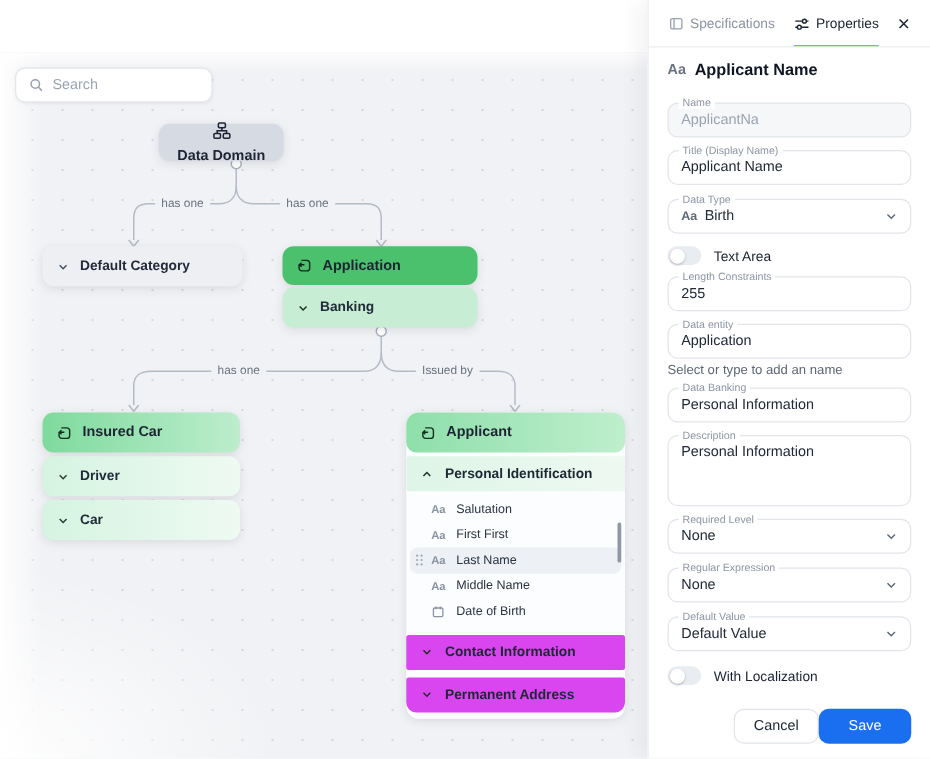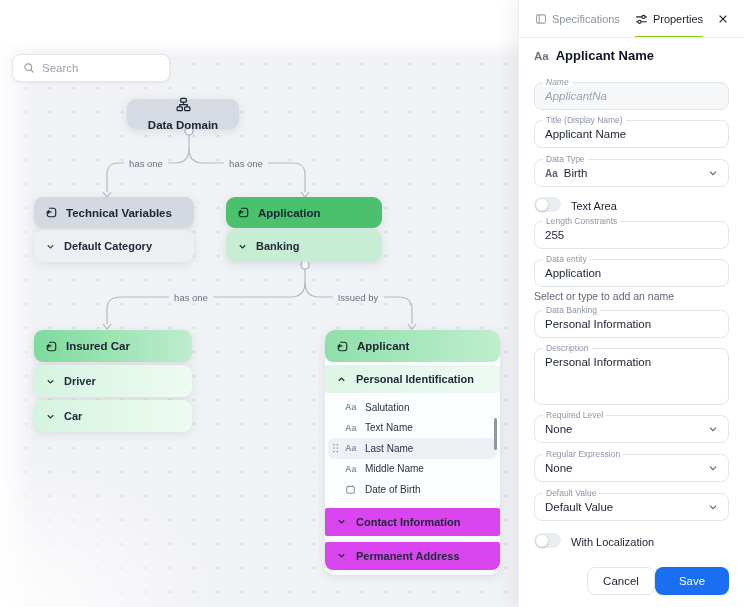--- a/index.html
+++ b/index.html
@@ -31,21 +31,21 @@
     font-family:inherit; background:transparent; }
   .searchbox input::placeholder { color:#9aa3af; }
 
   .node { position:absolute; display:flex; flex-direction:column; z-index:2;
     filter:drop-shadow(0 2px 4px rgba(16,24,40,.10)); }
   .nhead { height:31px; border-radius:9px; display:flex; align-items:center; gap:8px;
     padding:0 11px; font-size:11.5px; font-weight:bold; color:#1c2433; }
   .nrow { height:32px; border-radius:9px; display:flex; align-items:center; gap:8px;
     padding:0 11px; font-size:11px; font-weight:bold; color:#222b3a; }
 
-  .dd-node { left:127px; top:57px; width:112px; height:30px; background:#d5dae3; border-radius:9px;
+  .dd-node { left:127px; top:57px; width:100px; height:30px; background:#d5dae3; border-radius:9px;
     display:flex; align-items:center; justify-content:center; gap:7px;
     font-size:11.5px; font-weight:bold; color:#1c2433; }
 
   .tv-node { left:34px; top:155px; width:160px; gap:2px; }
   .tv-node .nhead { background:#d3d8e1; }
   .tv-node .nrow  { background:#edeff3; }
 
   .app-node { left:226px; top:155px; width:156px; gap:2px; }
   .app-node .nhead { background:#4bc16d; }
   .app-node .nrow  { background:#c7eed4; }
@@ -90,21 +90,21 @@
 
   .ptitle { display:flex; align-items:center; gap:7px; padding:0 15px; margin-top:9px; height:17px; }
   .ptitle .aa { font-size:11.5px; font-weight:bold; color:#6a7381; }
   .ptitle .t { font-size:13px; font-weight:bold; color:#0f1523; }
 
   .field { position:relative; margin:0 15px; height:28px; border:1px solid #e1e5ea;
     border-radius:8px; background:#fff; display:flex; align-items:center; padding:0 10px; gap:6px; }
   .field .flabel { position:absolute; top:-6px; left:8px; font-size:8.5px; color:#8d95a5;
     background:#fff; padding:0 3px; line-height:10px; white-space:nowrap; }
   .field .fvalue { font-size:11.5px; color:#212936; white-space:nowrap; overflow:hidden; }
-  .field.disabled { background:#f6f7f9;font-style:italic; }
+  .field.disabled { background:#f6f7f9; }
   .field.disabled .fvalue { color:#9aa3b1; }
   .field .aa { font-size:10px; font-weight:bold; color:#5f6875; }
   .field .chev { position:absolute; right:9px; top:50%; transform:translateY(-50%); }
   .field.tarea { height:57px; align-items:flex-start; padding-top:7px; }
 
   .toggle-row { display:flex; align-items:flex-end; gap:10px; padding:0 15px; height:16px; }
   .toggle { width:27px; height:15px; background:#e9ecf1; border-radius:8px; position:relative;
     flex:0 0 auto; }
   .toggle .knob { position:absolute; left:1.5px; top:1.5px; width:12px; height:12px; background:#fff;
     border-radius:50%; box-shadow:0 1px 2px rgba(16,24,40,.25); }
@@ -161,29 +161,20 @@
           <rect x="5" y="1.5" width="6" height="4" rx="1"></rect>
           <rect x="1.2" y="10.5" width="5.6" height="4" rx="1"></rect>
           <rect x="9.2" y="10.5" width="5.6" height="4" rx="1"></rect>
           <path d="M8 5.5v2.6M4 10.5V8.1h8v2.4"></path>
         </svg>
     </span>
     <span>Data Domain</span>
   </div>
 
   <div class="node tv-node">
-    <div class="nhead">
-      <span class="icon">
-        <svg width="13" height="13" viewBox="0 0 16 16" fill="none" stroke="#1c2433" stroke-width="1.4">
-            <path d="M5 2.8h5.5A2.7 2.7 0 0 1 13.2 5.5v5a2.7 2.7 0 0 1-2.7 2.7h-5A2.7 2.7 0 0 1 2.8 10.5V7.2"></path>
-            <path d="M8 7.2H3M5.2 5.2L3 7.2l2.2 2"></path>
-          </svg>
-      </span>
-      <span>Technical Variables</span>
-    </div>
     <div class="nrow">
       <span class="icon">
         <svg width="11" height="11" viewBox="0 0 16 16" fill="none" stroke="#444e5e" stroke-width="1.7">
             <path d="M4 6.2l4 4 4-4"></path>
           </svg>
       </span>
       <span>Default Category</span>
     </div>
   </div>
 
@@ -253,21 +244,21 @@
       </span>
       <span>Personal Identification</span>
     </div>
     <div class="attrs">
       <div class="attr">
         <span class="aa">Aa</span>
         <span>Salutation</span>
       </div>
       <div class="attr">
         <span class="aa">Aa</span>
-        <span>Text Name</span>
+        <span>First First</span>
       </div>
       <div class="attr selected">
         <span class="handle icon">
           <svg width="7" height="11" viewBox="0 0 8 12" fill="#9aa3b0">
               <circle cx="2" cy="2" r="1"></circle>
               <circle cx="6" cy="2" r="1"></circle>
               <circle cx="2" cy="6" r="1"></circle>
               <circle cx="6" cy="6" r="1"></circle>
               <circle cx="2" cy="10" r="1"></circle>
               <circle cx="6" cy="10" r="1"></circle>

